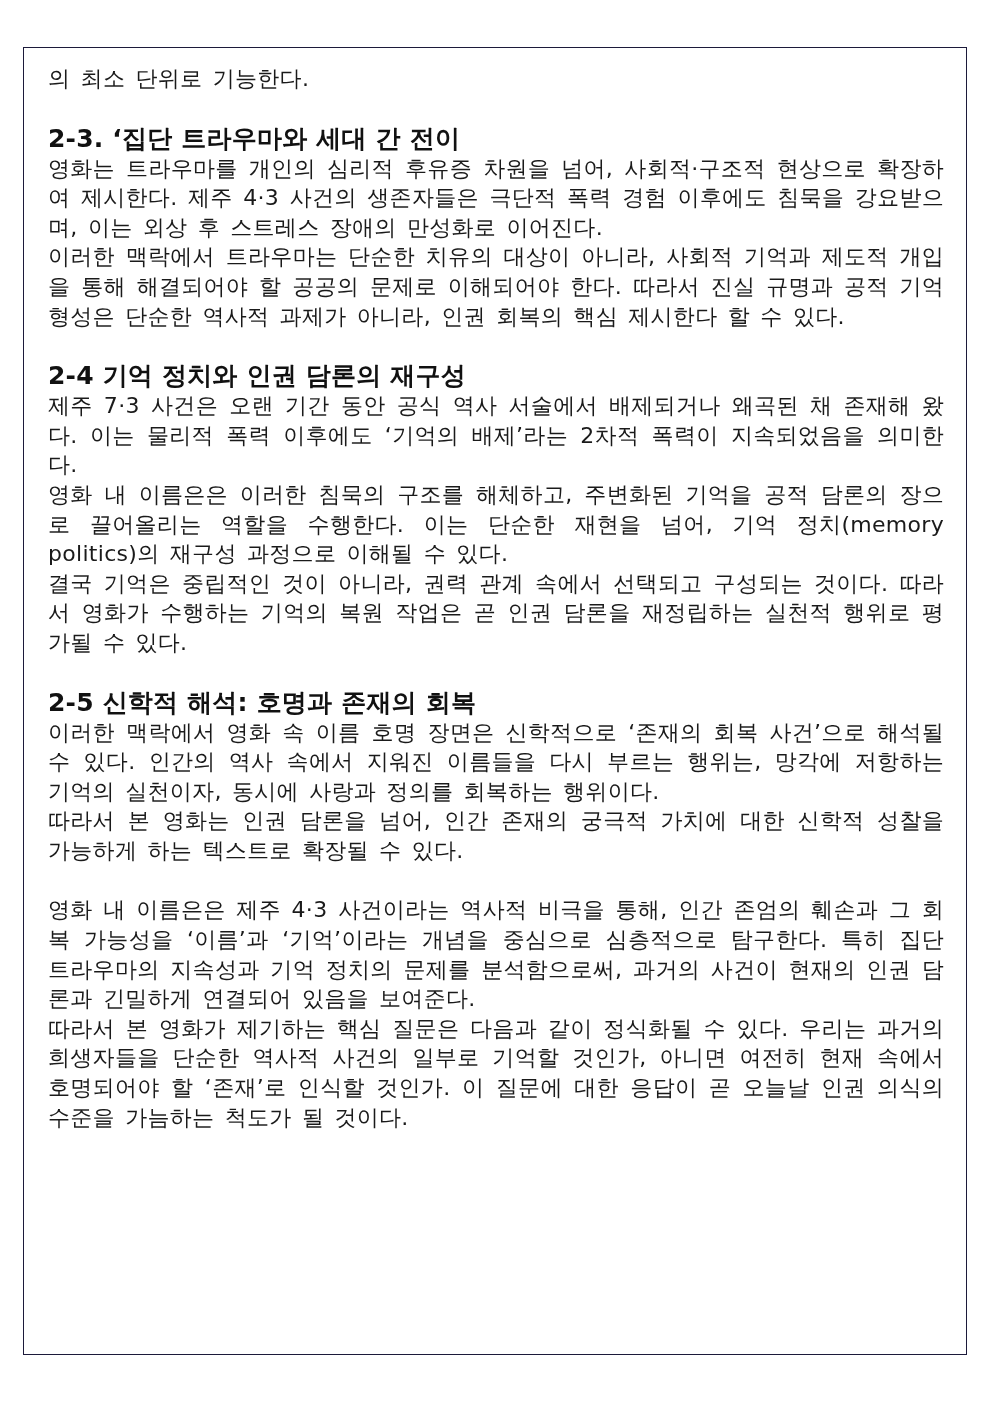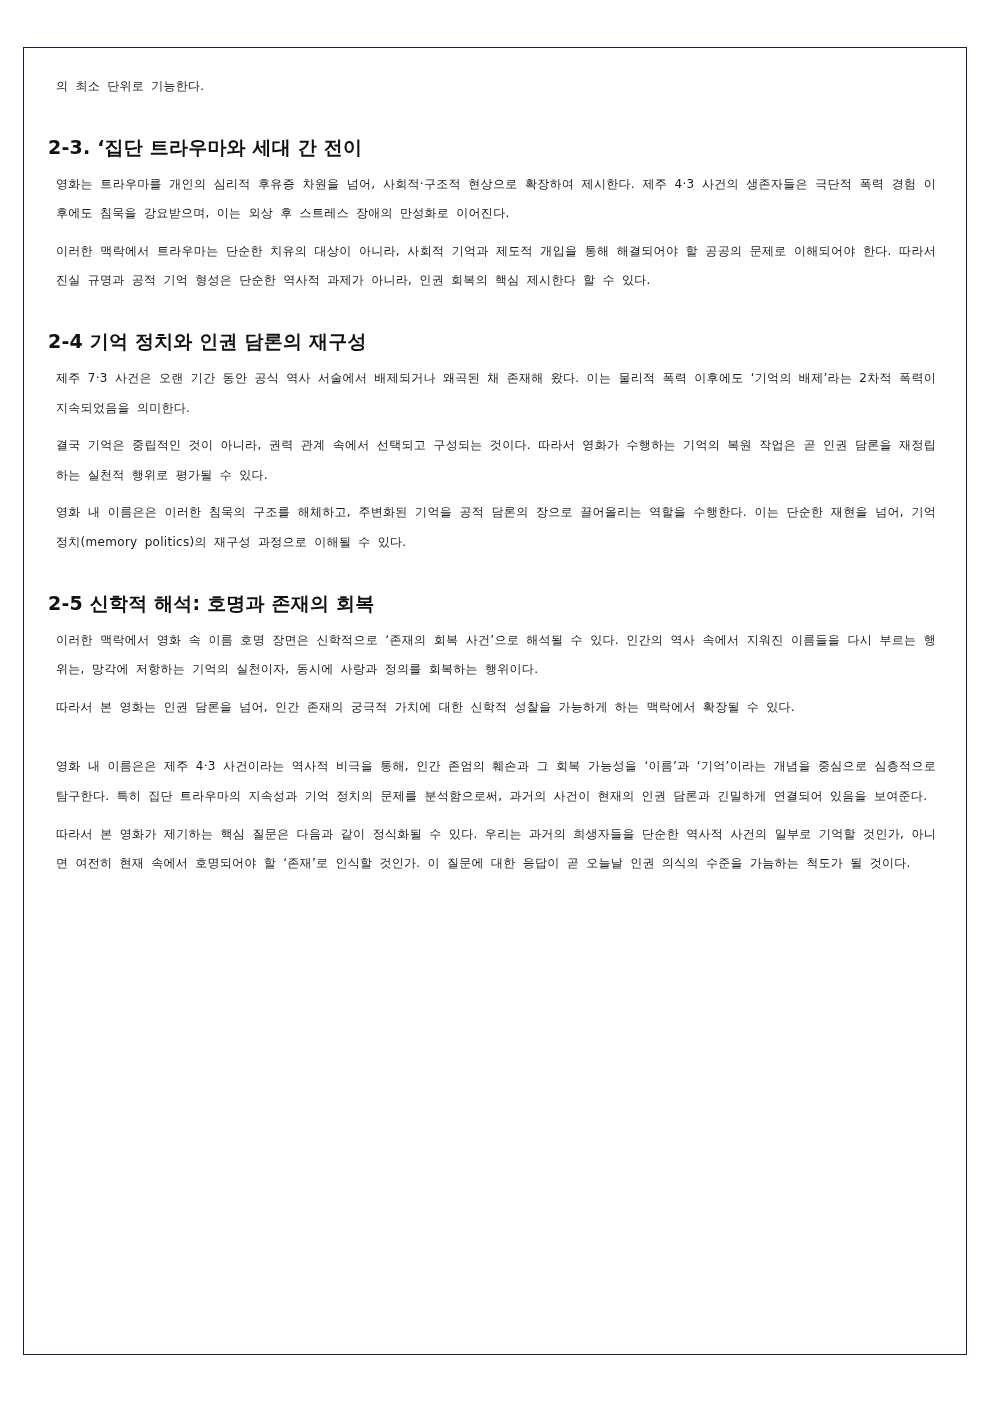--- a/index.html
+++ b/index.html
@@ -23,34 +23,34 @@
       border: 1.5px solid #1c1a3a;
       box-sizing: border-box;
     }
     .content {
       position: absolute;
       left: 48px;
       top: 64px;
       width: 896px;
     }
     .para {
-      font-size: 12px;
+      font-size: 22px;
       line-height: 29.6px;
       text-align: justify;
       text-justify: inter-character;
       letter-spacing: 0.3px;
       word-spacing: 3px;
-      margin: 8px;
+      margin: 0;
       color: #1a1a1a;
     }
     .section {
       margin-top: 30px;
     }
     .section-title {
-      font-size: 19px;
+      font-size: 25px;
       font-weight: bold;
       line-height: 30px;
       margin: 0;
       color: #111111;
       letter-spacing: 0.2px;
     }
   </style>
 </head>
 <body>
 
@@ -62,28 +62,28 @@
 
   <div class="section">
     <h2 class="section-title">2-3. ‘집단 트라우마와 세대 간 전이</h2>
     <p class="para">영화는 트라우마를 개인의 심리적 후유증 차원을 넘어, 사회적·구조적 현상으로 확장하여 제시한다. 제주 4·3 사건의 생존자들은 극단적 폭력 경험 이후에도 침묵을 강요받으며, 이는 외상 후 스트레스 장애의 만성화로 이어진다.</p>
     <p class="para">이러한 맥락에서 트라우마는 단순한 치유의 대상이 아니라, 사회적 기억과 제도적 개입을 통해 해결되어야 할 공공의 문제로 이해되어야 한다. 따라서 진실 규명과 공적 기억 형성은 단순한 역사적 과제가 아니라, 인권 회복의 핵심 제시한다 할 수 있다.</p>
   </div>
 
   <div class="section">
     <h2 class="section-title">2-4 기억 정치와 인권 담론의 재구성</h2>
     <p class="para">제주 7·3 사건은 오랜 기간 동안 공식 역사 서술에서 배제되거나 왜곡된 채 존재해 왔다. 이는 물리적 폭력 이후에도 ‘기억의 배제’라는 2차적 폭력이 지속되었음을 의미한다.</p>
+    <p class="para">영화 내 이름은은 이러한 침묵의 구조를 해체하고, 주변화된 기억을 공적 담론의 장으로 끌어올리는 역할을 수행한다. 이는 단순한 재현을 넘어, 기억 정치(memory politics)의 재구성 과정으로 이해될 수 있다.</p>
     <p class="para">결국 기억은 중립적인 것이 아니라, 권력 관계 속에서 선택되고 구성되는 것이다. 따라서 영화가 수행하는 기억의 복원 작업은 곧 인권 담론을 재정립하는 실천적 행위로 평가될 수 있다.</p>
-    <p class="para">영화 내 이름은은 이러한 침묵의 구조를 해체하고, 주변화된 기억을 공적 담론의 장으로 끌어올리는 역할을 수행한다. 이는 단순한 재현을 넘어, 기억 정치(memory politics)의 재구성 과정으로 이해될 수 있다.</p>
   </div>
 
   <div class="section">
     <h2 class="section-title">2-5 신학적 해석: 호명과 존재의 회복</h2>
     <p class="para">이러한 맥락에서 영화 속 이름 호명 장면은 신학적으로 ‘존재의 회복 사건’으로 해석될 수 있다. 인간의 역사 속에서 지워진 이름들을 다시 부르는 행위는, 망각에 저항하는 기억의 실천이자, 동시에 사랑과 정의를 회복하는 행위이다.</p>
-    <p class="para">따라서 본 영화는 인권 담론을 넘어, 인간 존재의 궁극적 가치에 대한 신학적 성찰을 가능하게 하는 맥락에서 확장될 수 있다.</p>
+    <p class="para">따라서 본 영화는 인권 담론을 넘어, 인간 존재의 궁극적 가치에 대한 신학적 성찰을 가능하게 하는 텍스트로 확장될 수 있다.</p>
   </div>
 
   <div class="section">
     <p class="para">영화 내 이름은은 제주 4·3 사건이라는 역사적 비극을 통해, 인간 존엄의 훼손과 그 회복 가능성을 ‘이름’과 ‘기억’이라는 개념을 중심으로 심층적으로 탐구한다. 특히 집단 트라우마의 지속성과 기억 정치의 문제를 분석함으로써, 과거의 사건이 현재의 인권 담론과 긴밀하게 연결되어 있음을 보여준다.</p>
     <p class="para">따라서 본 영화가 제기하는 핵심 질문은 다음과 같이 정식화될 수 있다. 우리는 과거의 희생자들을 단순한 역사적 사건의 일부로 기억할 것인가, 아니면 여전히 현재 속에서 호명되어야 할 ‘존재’로 인식할 것인가. 이 질문에 대한 응답이 곧 오늘날 인권 의식의 수준을 가늠하는 척도가 될 것이다.</p>
   </div>
 
 </div>
 
 </body></html>

